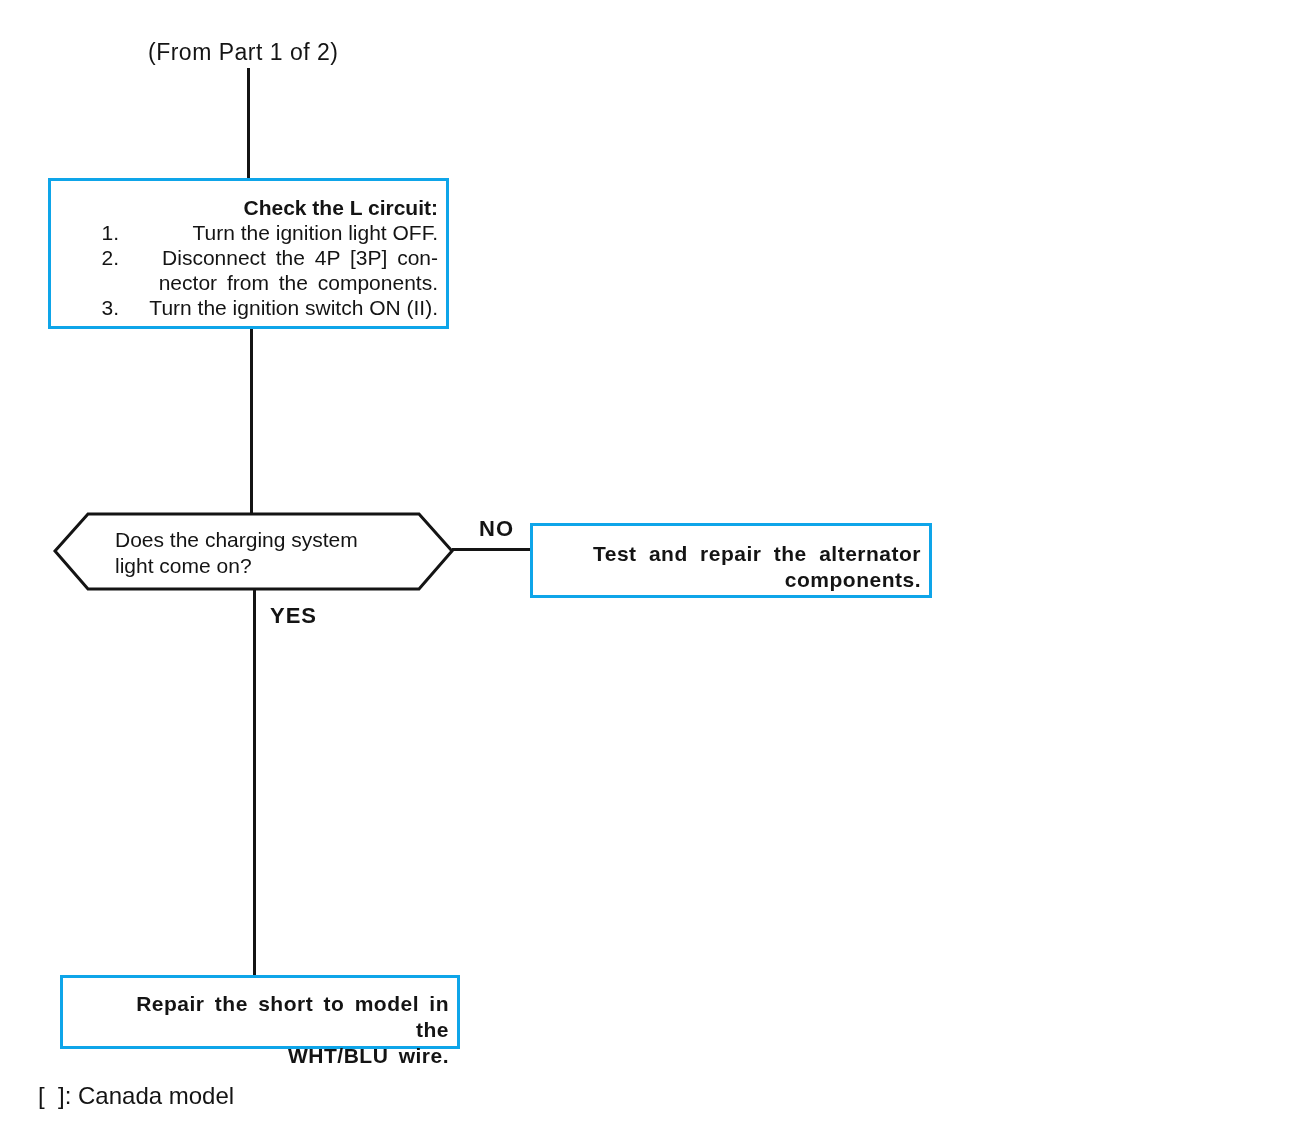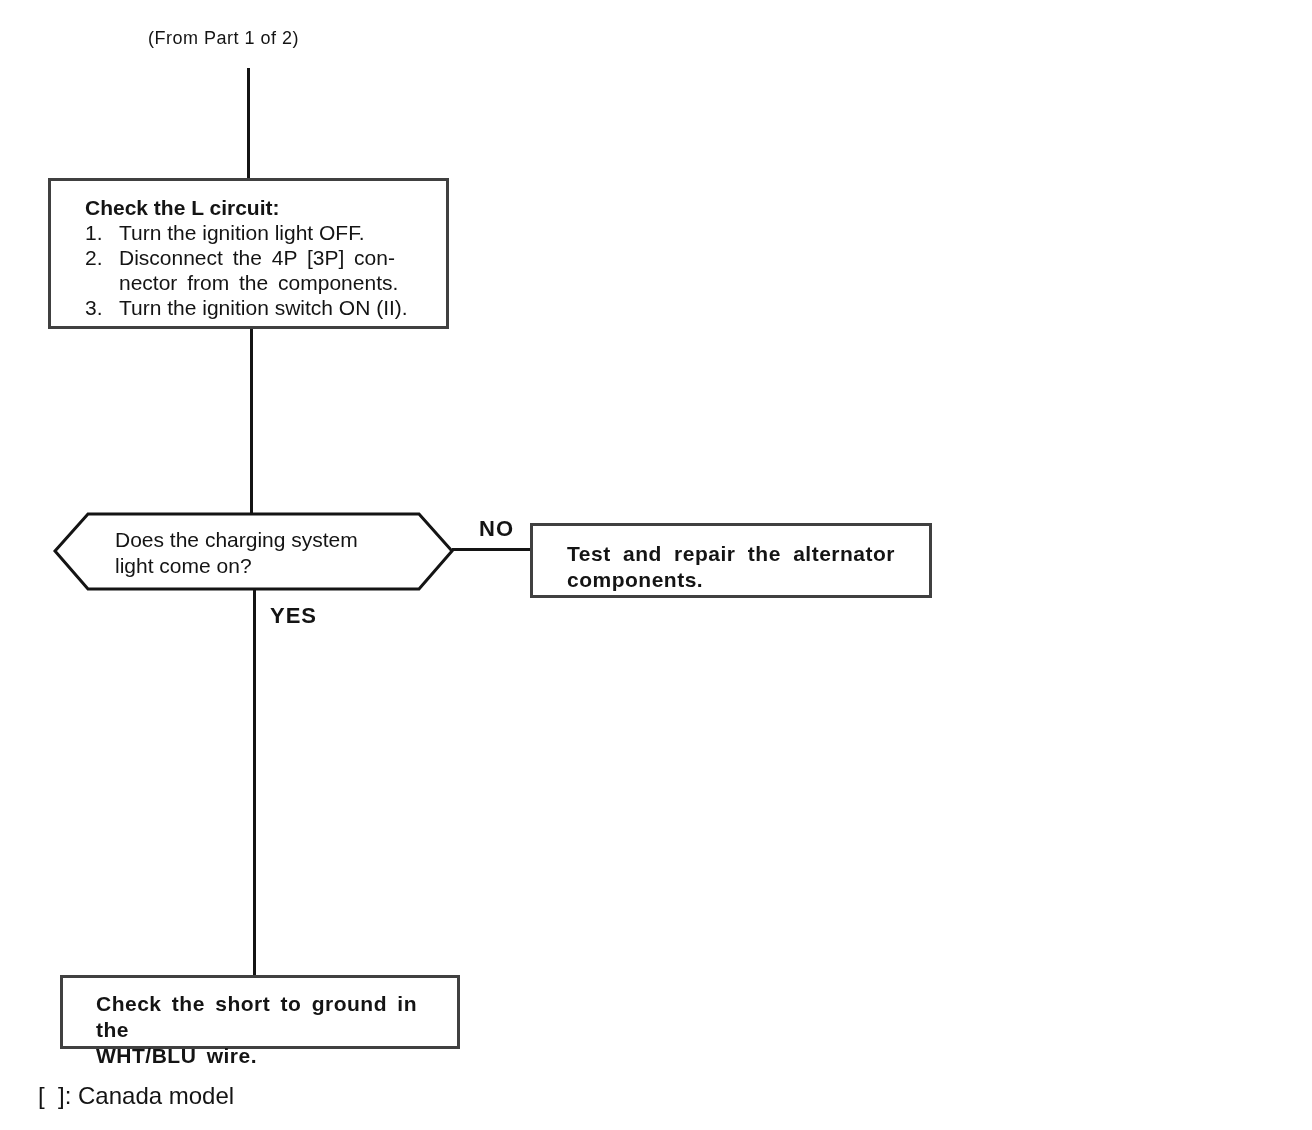--- a/index.html
+++ b/index.html
@@ -9,27 +9,28 @@
     width: 1312px;
     height: 1130px;
     background: #ffffff;
     color: #141414;
     font-family: "Liberation Sans", sans-serif;
     overflow: hidden;
   }
   .vline, .hline { position: absolute; background: #141414; }
   .node-box {
     position: absolute;
-    border: 3px solid #404040;
+    border: 3px solid #0ea5e9;
     background: #ffffff;
+    text-align: right;
   }
   .from-label {
     position: absolute;
-    left: 148px; top: 28px;
-    font-size: 18px;
+    left: 148px; top: 39px;
+    font-size: 23px;
     letter-spacing: 0.5px;
   }
   
   .process-box { left: 48px; top: 178px; width: 401px; height: 151px; padding: 14px 8px 8px 34px; }
   .box-title { font-size: 21px; font-weight: 700; line-height: 25px; }
   .step { display: flex; font-size: 21px; line-height: 25px; }
   .step .num { width: 34px; flex: 0 0 34px; }
   .step .step-lines { flex: 1; }
   .step2 { word-spacing: 4px; }
   
@@ -103,19 +104,19 @@
   <div class="branch-label no-label">NO</div>
   <div class="hline h-no"></div>
   <div class="node-box no-box">
     <div class="action-line">Test and repair the alternator</div>
     <div class="action-line">components.</div>
   </div>
 
   <div class="branch-label yes-label">YES</div>
   <div class="vline v-decision-repair"></div>
   <div class="node-box yes-box">
-    <div class="action-line">Check the short to ground in the</div>
+    <div class="action-line">Repair the short to model in the</div>
     <div class="action-line">WHT/BLU wire.</div>
   </div>
 
   <div class="footnote">[  ]: Canada model</div>
 
 </div>
 
 </body></html>

